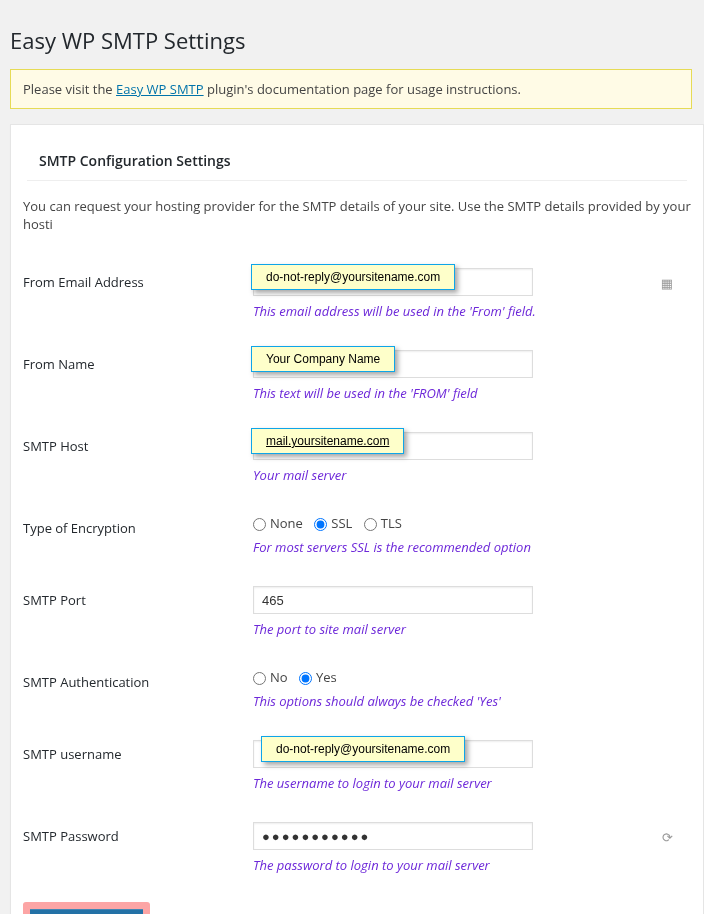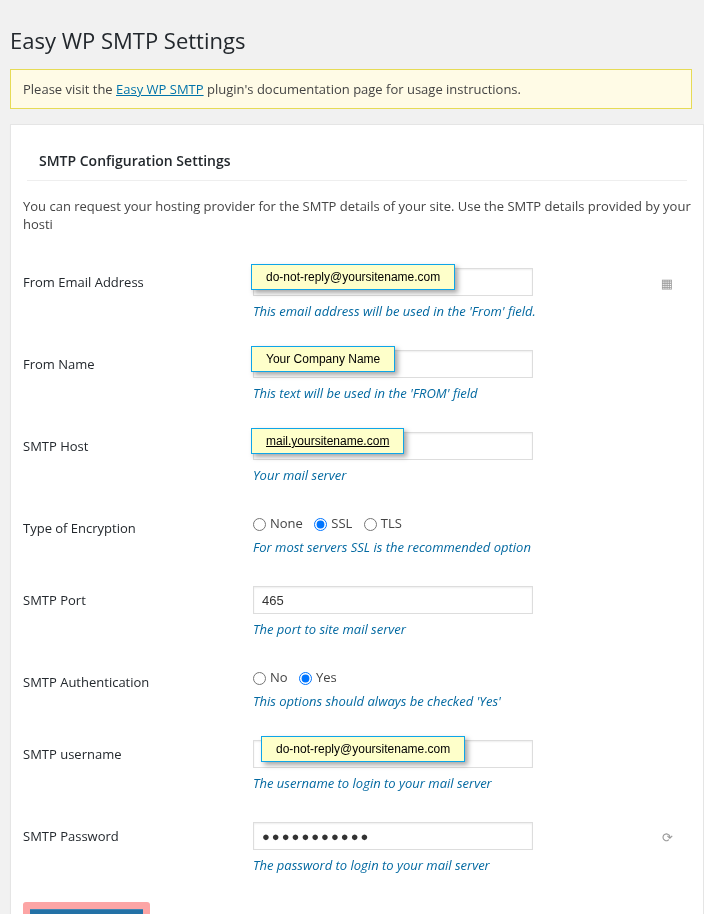--- a/index.html
+++ b/index.html
@@ -76,21 +76,21 @@
     background: #fff;
     box-shadow: inset 0 1px 2px rgba(0,0,0,.07);
     font-size: 13px;
     color: #333;
   }
   .regular-text.pw {
     letter-spacing: 2px;
   }
   p.description {
     font-style: italic;
-    color: #0369a1;
+    color: #6d28d9;
     font-size: 13px;
     margin: 6px 0 0 0;
   }
   .radio-row label {
     margin-right: 8px;
     font-size: 13px;
     color: #444;
   }
   input[type=radio] {
     margin: 0 4px 0 0;

